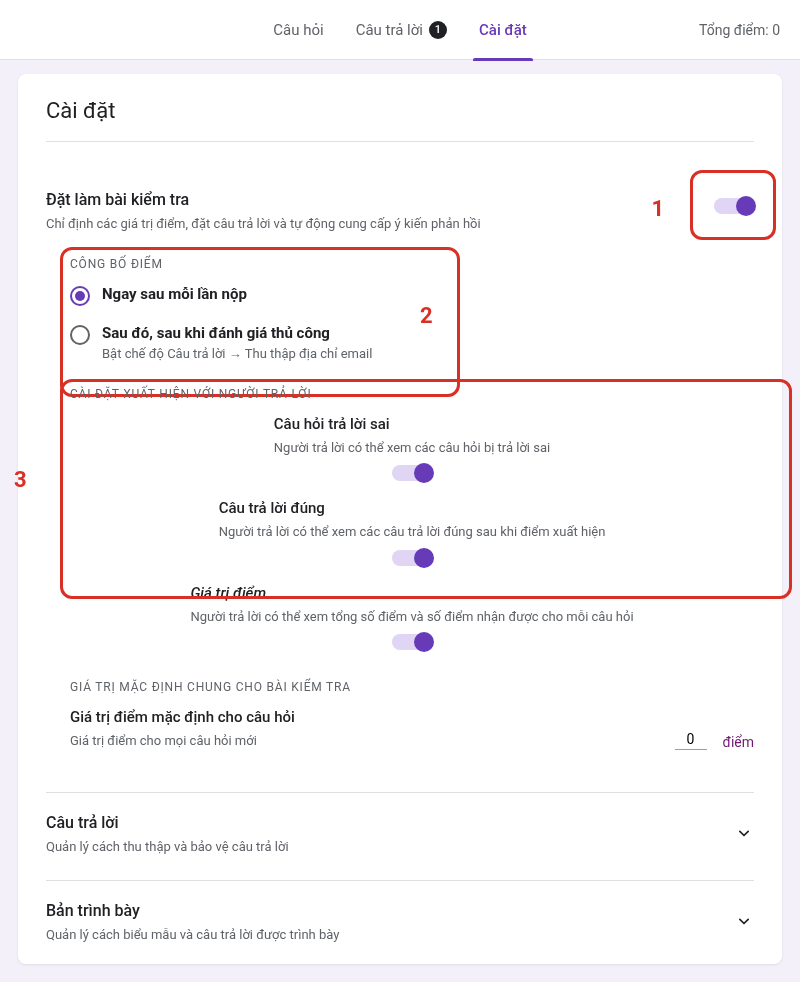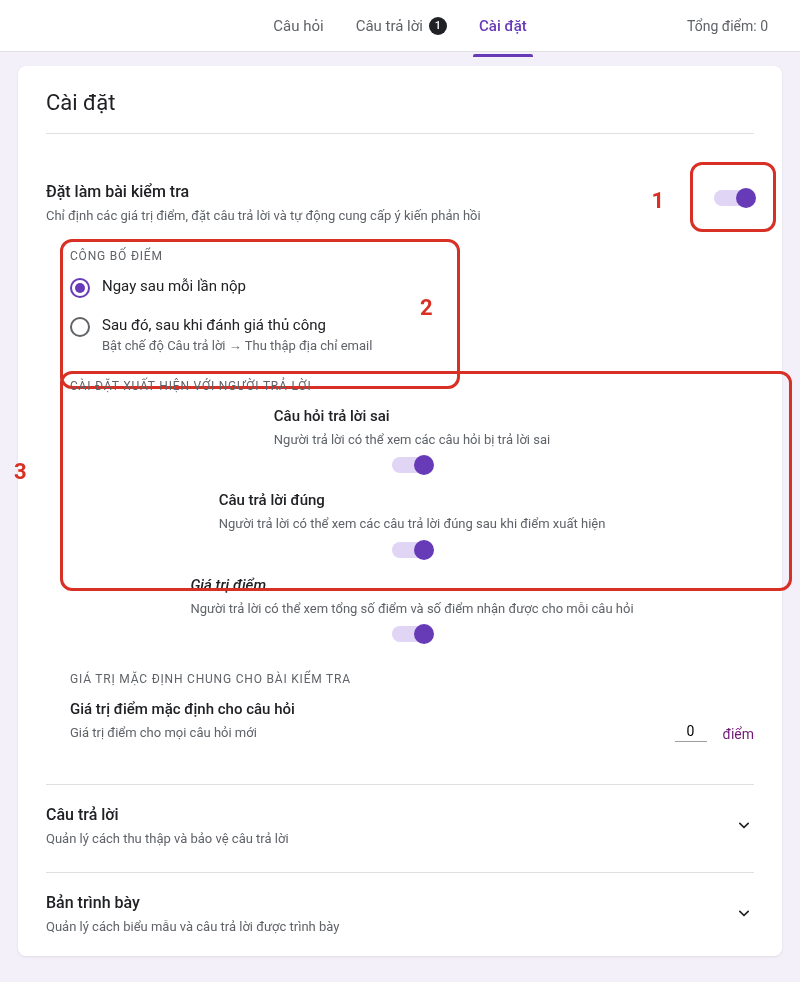--- a/index.html
+++ b/index.html
@@ -6,21 +6,21 @@
   body {
     font-family: -apple-system, BlinkMacSystemFont, "Segoe UI", Roboto, Arial, sans-serif;
     background: #f3f0fa;
     width: 800px;
     height: 982px;
     overflow: hidden;
     color: #202124;
   }
   .topbar {
     background: #fff;
-    height: 52px;
+    height: 60px;
     display: flex;
     align-items: center;
     justify-content: center;
     position: relative;
     border-bottom: 1px solid #e0e0e0;
   }
   .tabs { display: flex; gap: 20px; align-items: center; }
   .tab {
     padding: 8px 6px;
     font-size: 15px;
@@ -47,21 +47,21 @@
     border-radius: 50%;
     width: 18px; height: 18px;
     font-size: 11px;
     display: inline-flex;
     align-items: center;
     justify-content: center;
     font-weight: 500;
   }
   .score {
     position: absolute;
-    right: 32px;
+    right: 20px;
     font-size: 14px;
     color: #5f6368;
   }
   .card {
     margin: 14px 18px;
     background: #fff;
     border-radius: 8px;
     padding: 24px 28px 20px;
     box-shadow: 0 1px 3px rgba(0,0,0,0.08);
   }
@@ -110,21 +110,21 @@
   .radio {
     width: 20px; height: 20px;
     border: 2px solid #5f6368;
     border-radius: 50%;
     flex-shrink: 0;
     margin-top: 1px;
     display:flex;align-items:center;justify-content:center;
   }
   .radio.checked { border-color: #673ab7; }
   .radio.checked .dot { width: 10px; height: 10px; background: #673ab7; border-radius: 50%; }
-  .radio-label { font-size: 15px; }
+  .radio-label { font-size: 15px; font-weight: bold; }
   .radio-sub { font-size: 13px; color: #5f6368; margin-top: 4px; }
   .setting-row {
     display: flex; align-items: center; justify-content: space-between;
     margin-bottom: 18px;
     flex-direction: column;
   }
   .setting-row:last-child{margin-bottom:6px;}
   .section-hr { border: none; border-top: 1px solid #e0e0e0; margin: 24px 0 20px; }
   .collapse-row {
     display:flex; justify-content:space-between; align-items:center;

